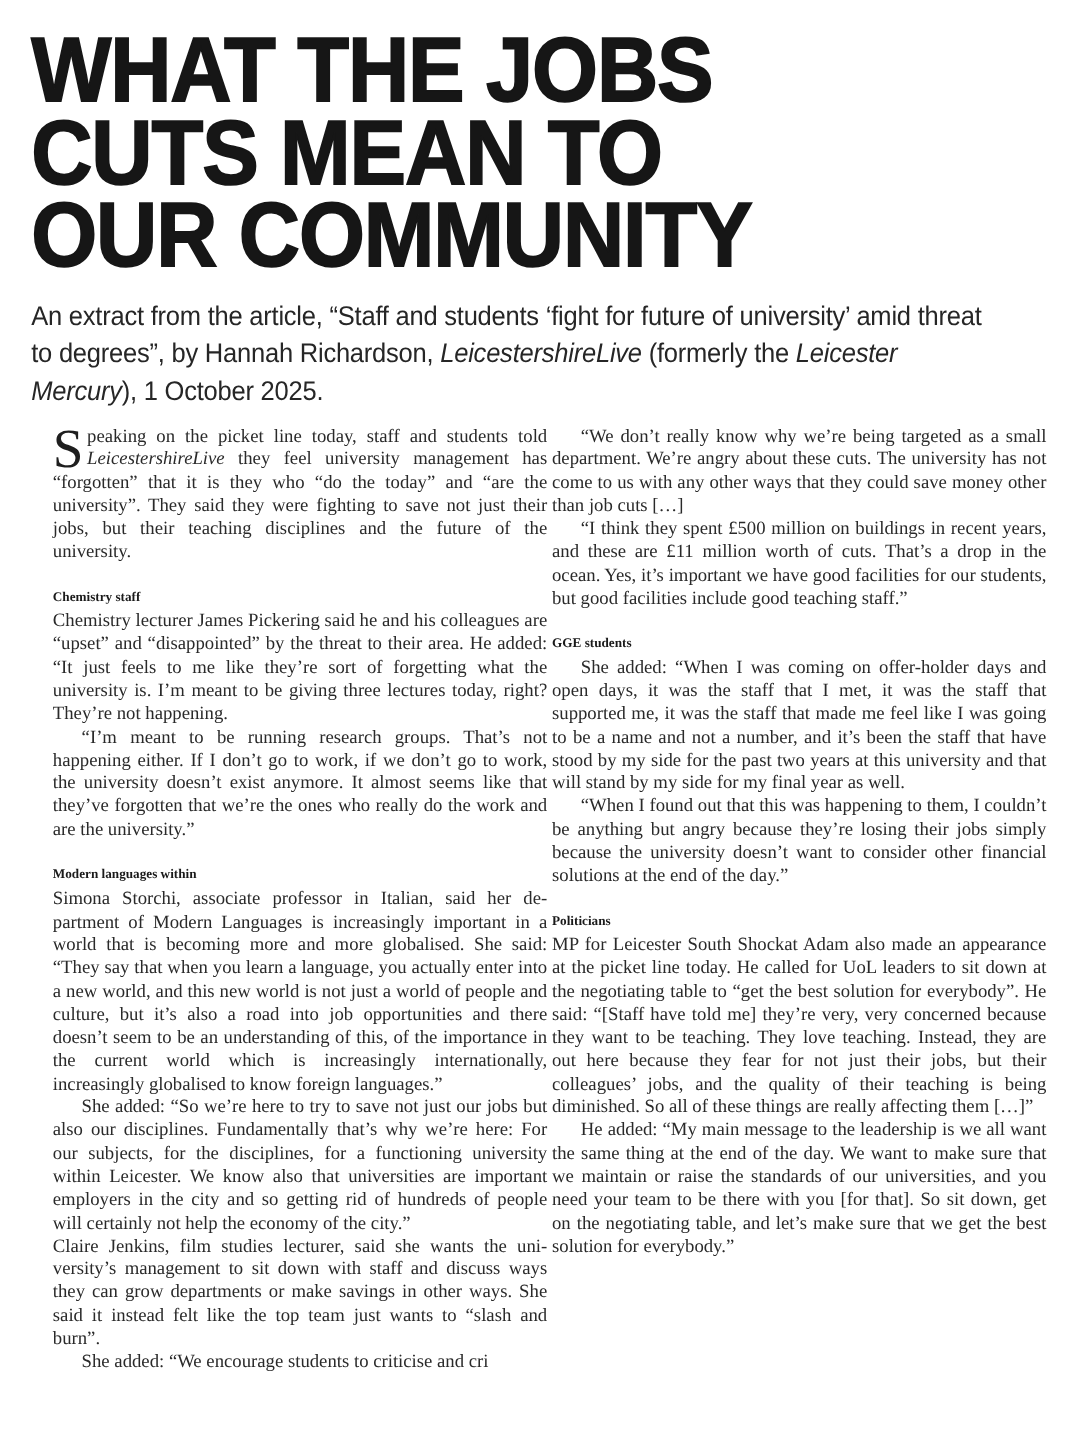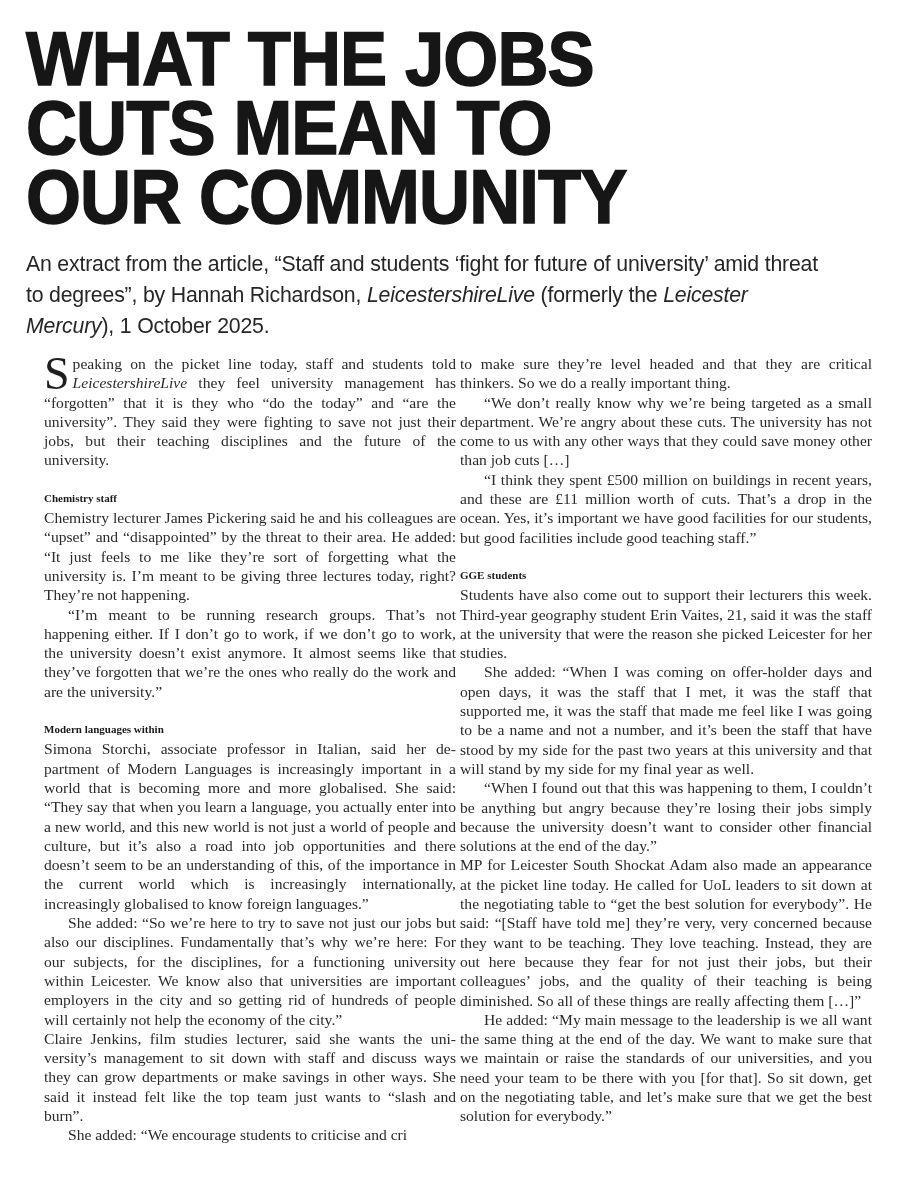--- a/index.html
+++ b/index.html
@@ -59,24 +59,23 @@
 
   <h3>Modern languages within</h3>
   <p>Simona Storchi, associate professor in Italian, said her de­partment of Modern Languages is increasingly important in a world that is becoming more and more globalised. She said: “They say that when you learn a language, you actu­ally enter into a new world, and this new world is not just a world of people and culture, but it’s also a road into job opportunities and there doesn’t seem to be an understand­ing of this, of the importance in the current world which is increasingly internationally, increasingly globalised to know foreign languages.”</p>
   <p class="indent">She added: “So we’re here to try to save not just our jobs but also our disciplines. Fundamentally that’s why we’re here: For our subjects, for the disciplines, for a functioning univer­sity within Leicester. We know also that universities are im­portant employers in the city and so getting rid of hundreds of people will certainly not help the economy of the city.”</p>
 
   <p>Claire Jenkins, film studies lecturer, said she wants the uni­versity’s management to sit down with staff and discuss ways they can grow departments or make savings in other ways. She said it instead felt like the top team just wants to “slash and burn”.</p>
   <p class="indent">She added: “We encourage students to criticise and cri­</p>
 </div>
 
 <div class="col col-right">
-  <p>to make sure they’re level headed and that they are critical thinkers. So we do a really important thing.</p>
   <p class="indent">“We don’t really know why we’re being targeted as a small department. We’re angry about these cuts. The uni­versity has not come to us with any other ways that they could save money other than job cuts […]</p>
   <p class="indent">“I think they spent £500 million on buildings in recent years, and these are £11 million worth of cuts. That’s a drop in the ocean. Yes, it’s important we have good facilities for our students, but good facilities include good teaching staff.”</p>
 
   <h3>GGE students</h3>
-  <p>Students have also come out to support their lecturers this week. Third-year geography student Erin Vaites, 21, said it was the staff at the university that were the reason she picked Leicester for her studies.</p>
   <p class="indent">She added: “When I was coming on offer-holder days and open days, it was the staff that I met, it was the staff that supported me, it was the staff that made me feel like I was going to be a name and not a number, and it’s been the staff that have stood by my side for the past two years at this uni­versity and that will stand by my side for my final year as well.</p>
   <p class="indent">“When I found out that this was happening to them, I couldn’t be anything but angry because they’re losing their jobs simply because the university doesn’t want to consider other financial solutions at the end of the day.”</p>
 
+  <h3>Politicians</h3>
   <p>MP for Leicester South Shockat Adam also made an ap­pearance at the picket line today. He called for UoL lead­ers to sit down at the negotiating table to “get the best solution for everybody”. He said: “[Staff have told me] they’re very, very concerned because they want to be teach­ing. They love teaching. Instead, they are out here because they fear for not just their jobs, but their colleagues’ jobs, and the quality of their teaching is being diminished. So all of these things are really affecting them […]”</p>
   <p class="indent">He added: “My main message to the leadership is we all want the same thing at the end of the day. We want to make sure that we maintain or raise the standards of our universi­ties, and you need your team to be there with you [for that]. So sit down, get on the negotiating table, and let’s make sure that we get the best solution for everybody.”</p>
 </div>
 
 </body></html>

